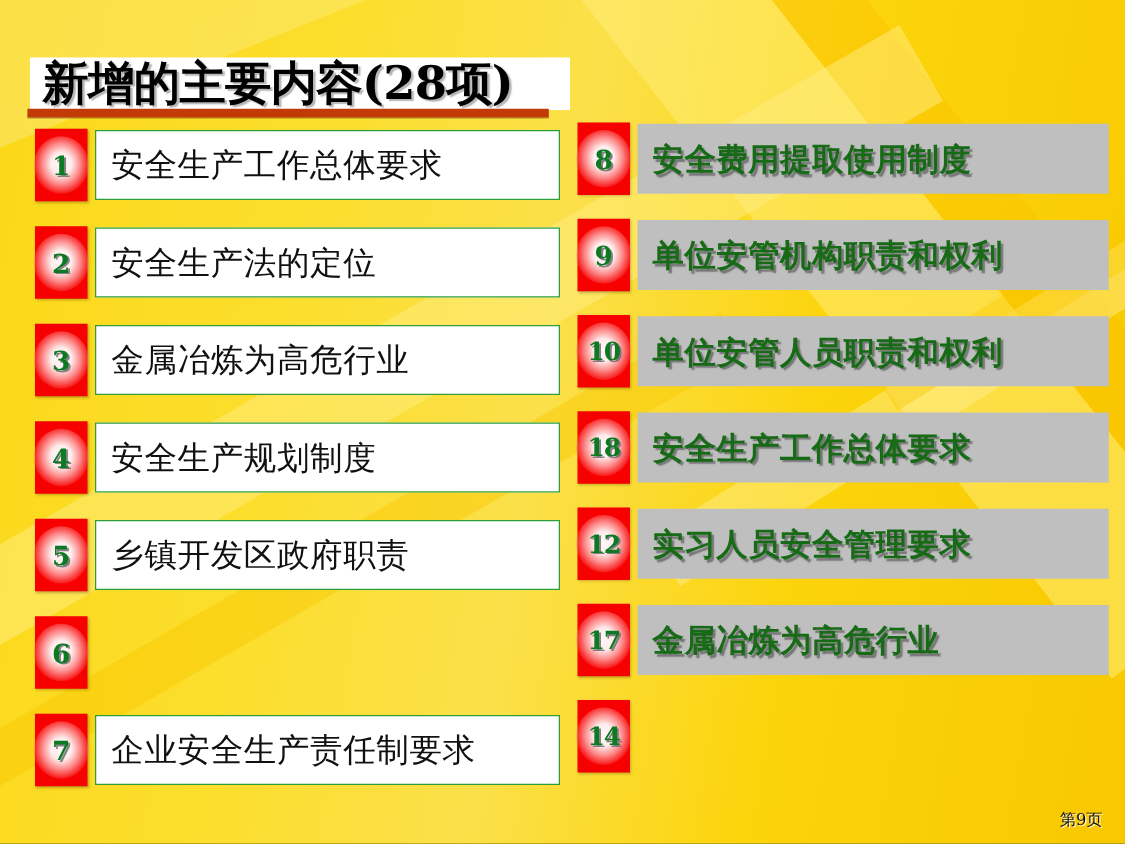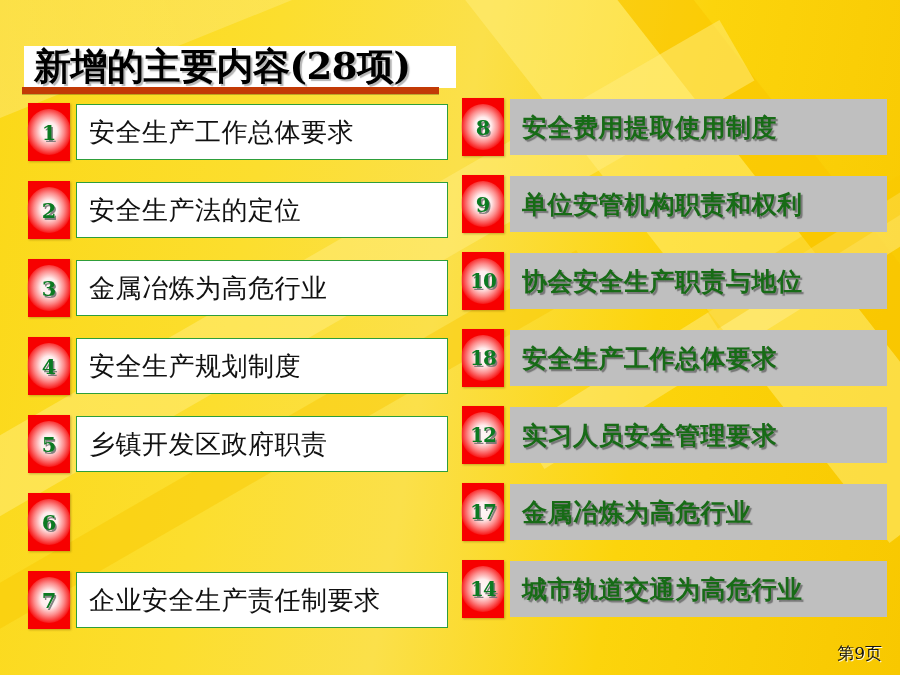--- a/index.html
+++ b/index.html
@@ -194,21 +194,21 @@
     letter-spacing: 0.5px;
     text-shadow: 2px 2px 1px rgba(105,105,105,0.85);
   }
 
   
   .footer {
     position: absolute;
     right: 18px;
     bottom: 10px;
     font-family: "DejaVu Serif", "Liberation Serif", serif;
-    font-size: 17px;
+    font-size: 13px;
     color: #121212;
     text-shadow: 1px 1px 0 rgba(255,255,255,0.85);
   }
 </style>
 </head>
 <body>
 
 <div id="slide">
 
   <div class="bg-base"></div>
@@ -295,21 +295,21 @@
         </div>
         <div class="panel panel-gray">
           <span class="panel-text">单位安管机构职责和权利</span>
         </div>
       </div>
       <div class="row">
         <div class="badge">
           <span class="badge-num wide">10</span>
         </div>
         <div class="panel panel-gray">
-          <span class="panel-text">协会安全生产职责与地位</span>
+          <span class="panel-text">单位安管人员职责和权利</span>
         </div>
       </div>
       <div class="row">
         <div class="badge">
           <span class="badge-num wide">18</span>
         </div>
         <div class="panel panel-gray">
           <span class="panel-text">安全生产工作总体要求</span>
         </div>
       </div>
@@ -326,21 +326,18 @@
           <span class="badge-num wide">17</span>
         </div>
         <div class="panel panel-gray">
           <span class="panel-text">金属冶炼为高危行业</span>
         </div>
       </div>
       <div class="row">
         <div class="badge">
           <span class="badge-num wide">14</span>
         </div>
-        <div class="panel panel-gray">
-          <span class="panel-text">城市轨道交通为高危行业</span>
-        </div>
       </div>
     </div>
 
   <div class="footer">第9页</div>
 
 </div>
 
 </body></html>

